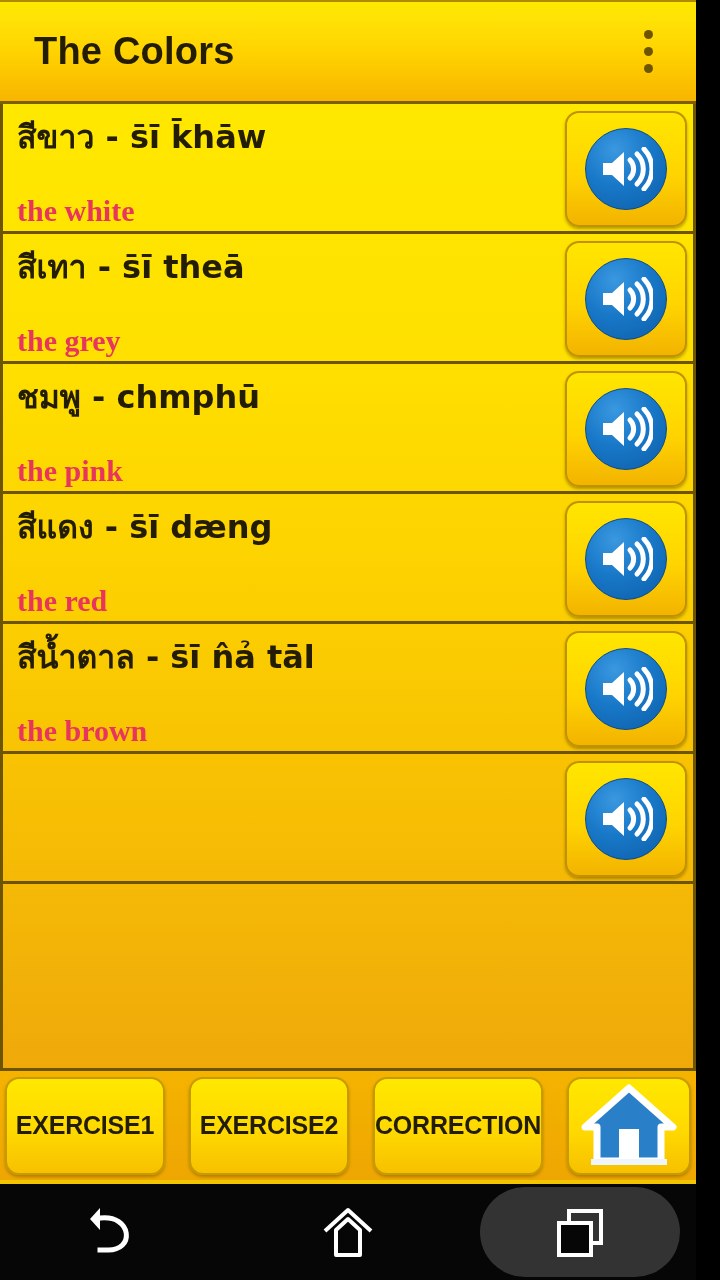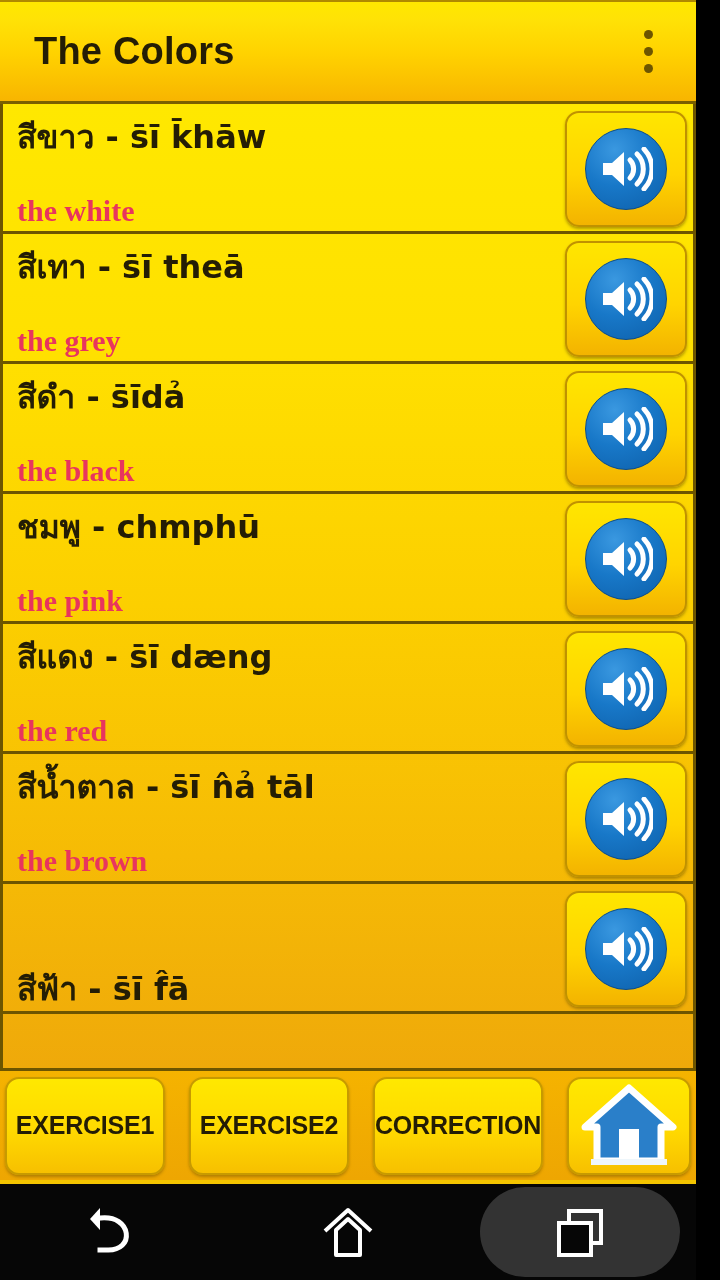--- a/index.html
+++ b/index.html
@@ -225,34 +225,20 @@
             <svg width="54" height="44" viewBox="0 0 54 44" aria-hidden="true">
               <path d="M4 16 h9 L25 5 v34 L13 28 H4 Z" fill="#ffffff"></path>
               <path d="M31 13 a13 13 0 0 1 0 18" stroke="#ffffff" stroke-width="5" fill="none" stroke-linecap="round"></path>
               <path d="M38 7 a21 21 0 0 1 0 30" stroke="#ffffff" stroke-width="5" fill="none" stroke-linecap="round"></path>
               <path d="M45 2 a29 29 0 0 1 0 40" stroke="#ffffff" stroke-width="5" fill="none" stroke-linecap="round"></path>
             </svg>
           </div>
         </div>
       </div>
 
-      <div class="row">
-        <div class="term">สีดำ - s̄īdả</div>
-        <div class="translation">the black</div>
-        <div class="speaker-btn">
-          <div class="speaker-circle">
-            <svg width="54" height="44" viewBox="0 0 54 44" aria-hidden="true">
-              <path d="M4 16 h9 L25 5 v34 L13 28 H4 Z" fill="#ffffff"></path>
-              <path d="M31 13 a13 13 0 0 1 0 18" stroke="#ffffff" stroke-width="5" fill="none" stroke-linecap="round"></path>
-              <path d="M38 7 a21 21 0 0 1 0 30" stroke="#ffffff" stroke-width="5" fill="none" stroke-linecap="round"></path>
-              <path d="M45 2 a29 29 0 0 1 0 40" stroke="#ffffff" stroke-width="5" fill="none" stroke-linecap="round"></path>
-            </svg>
-          </div>
-        </div>
-      </div>
 
 
       <div class="row">
         <div class="term">ชมพู - chmphū</div>
         <div class="translation">the pink</div>
         <div class="speaker-btn">
           <div class="speaker-circle">
             <svg width="54" height="44" viewBox="0 0 54 44" aria-hidden="true">
               <path d="M4 16 h9 L25 5 v34 L13 28 H4 Z" fill="#ffffff"></path>
               <path d="M31 13 a13 13 0 0 1 0 18" stroke="#ffffff" stroke-width="5" fill="none" stroke-linecap="round"></path>
@@ -287,21 +273,20 @@
               <path d="M4 16 h9 L25 5 v34 L13 28 H4 Z" fill="#ffffff"></path>
               <path d="M31 13 a13 13 0 0 1 0 18" stroke="#ffffff" stroke-width="5" fill="none" stroke-linecap="round"></path>
               <path d="M38 7 a21 21 0 0 1 0 30" stroke="#ffffff" stroke-width="5" fill="none" stroke-linecap="round"></path>
               <path d="M45 2 a29 29 0 0 1 0 40" stroke="#ffffff" stroke-width="5" fill="none" stroke-linecap="round"></path>
             </svg>
           </div>
         </div>
       </div>
 
       <div class="row">
-        <div class="term">สีฟ้า - s̄ī f̂ā</div>
 
         <div class="speaker-btn">
           <div class="speaker-circle">
             <svg width="54" height="44" viewBox="0 0 54 44" aria-hidden="true">
               <path d="M4 16 h9 L25 5 v34 L13 28 H4 Z" fill="#ffffff"></path>
               <path d="M31 13 a13 13 0 0 1 0 18" stroke="#ffffff" stroke-width="5" fill="none" stroke-linecap="round"></path>
               <path d="M38 7 a21 21 0 0 1 0 30" stroke="#ffffff" stroke-width="5" fill="none" stroke-linecap="round"></path>
               <path d="M45 2 a29 29 0 0 1 0 40" stroke="#ffffff" stroke-width="5" fill="none" stroke-linecap="round"></path>
             </svg>
           </div>

